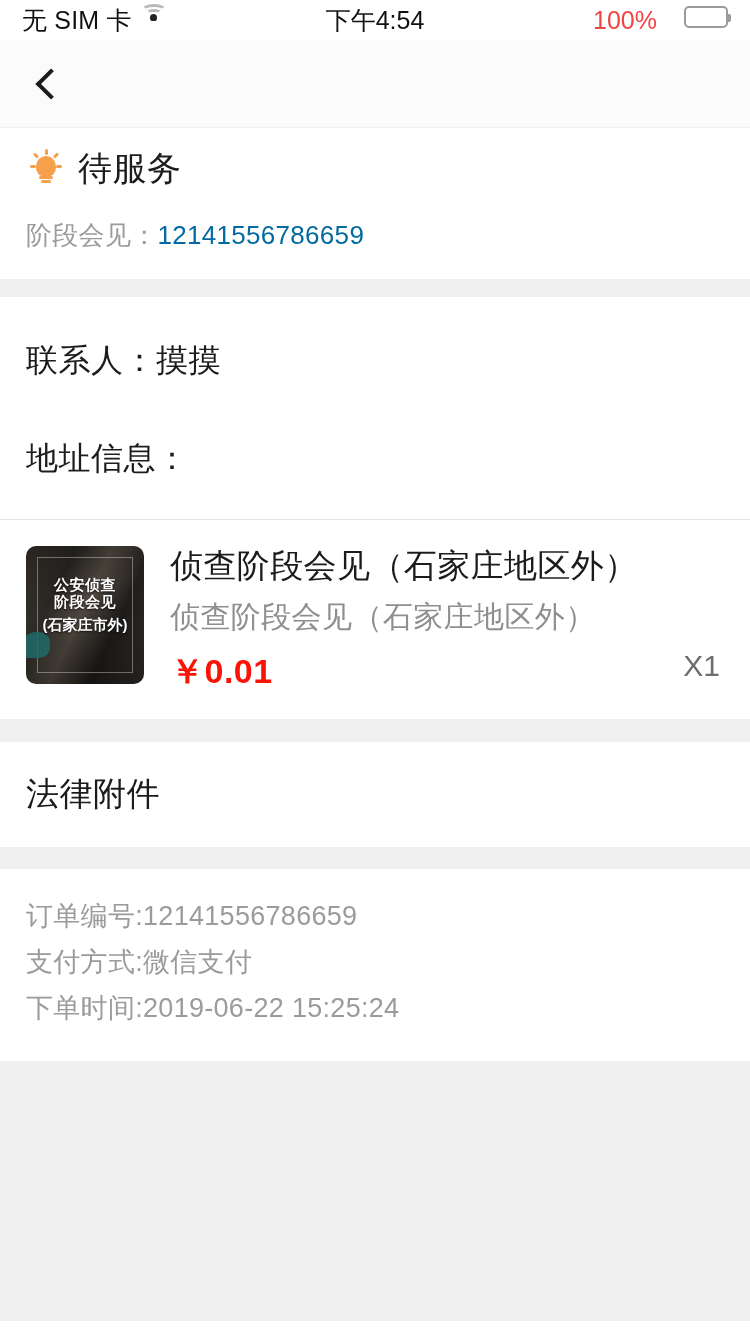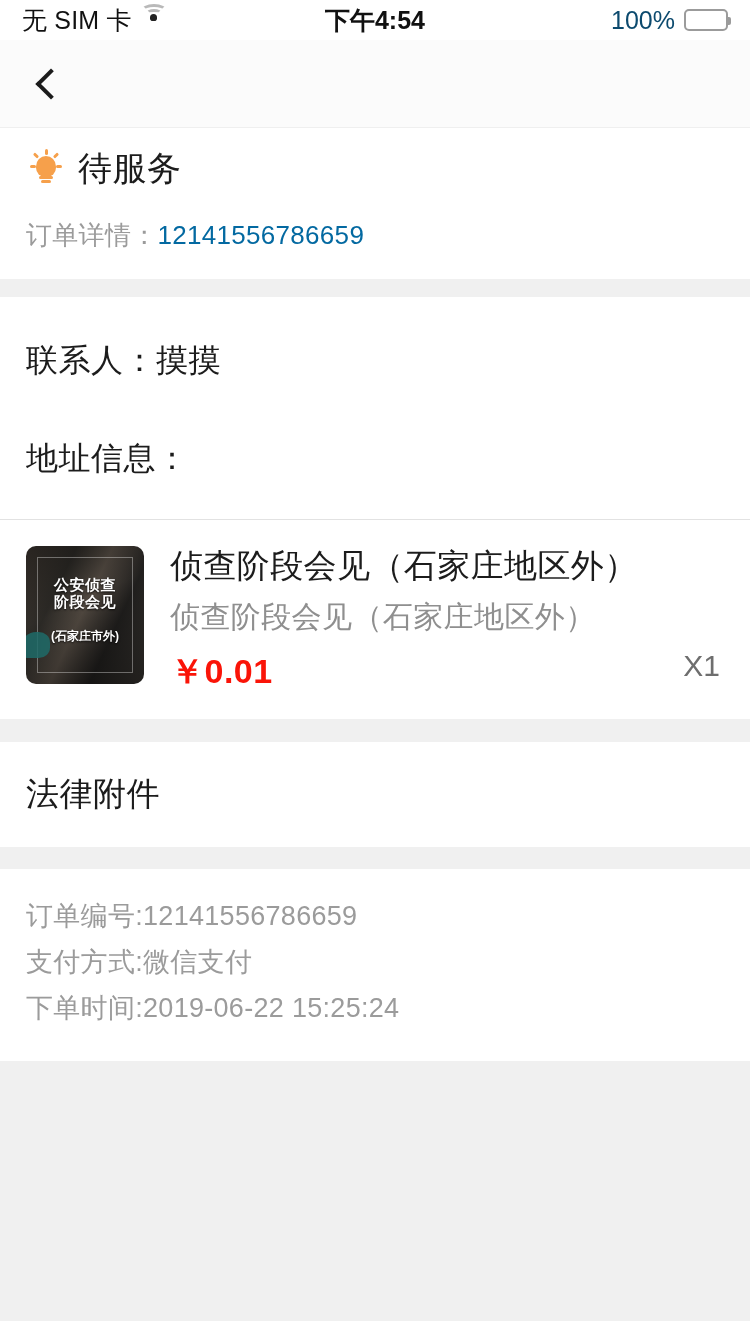--- a/index.html
+++ b/index.html
@@ -11,22 +11,22 @@
     overflow:hidden;
   }
   #phone { position:relative; width:750px; height:1334px; background:#ffffff; }
 
   
   .statusbar {
     height:40px; display:flex; align-items:center;
     padding:0 22px; background:#ffffff; position:relative;
   }
   .sb-left  { display:flex; align-items:flex-start; gap:9px; font-size:25px; color:#111; letter-spacing:.2px; }
-  .sb-center{ position:absolute; left:0; right:0; text-align:center; font-size:25px; color:#111; font-weight:700; }
-  .sb-right { margin-left:auto; display:flex; align-items:center; gap:9px; font-size:25px; color:#0c4a6e; z-index:2; }
+  .sb-center{ position:absolute; left:0; right:0; text-align:center; font-size:25px; color:#111; font-weight:400; }
+  .sb-right { margin-left:auto; display:flex; gap:27px; font-size:25px; color:#ef4444; z-index:2; }
   .wifi { width:26px; height:19px; position:relative; display:inline-block; }
   .wifi i { position:absolute; display:block; border:3px solid #b9b9b9; border-bottom-color:transparent;
             border-left-color:transparent; border-right-color:transparent; border-radius:50% 50% 0 0; }
   .wifi i.a { width:26px; height:13px; left:0; top:0; }
   .wifi i.b { width:16px; height:8px; left:5px; top:5px; }
   .wifi i.c { width:7px;  height:7px; left:9.5px; top:10px; background:#222; border:none; border-radius:50% 50% 40% 40%; }
   .battery { width:44px; height:22px; border:2px solid #9b9b9b; border-radius:5px; position:relative; padding:2px; }
   .battery .fill { height:100%; background:#000; border-radius:2px; }
   .battery .cap { position:absolute; right:-5px; top:6px; width:3px; height:8px; background:#9b9b9b; border-radius:0 2px 2px 0; }
 
@@ -75,21 +75,21 @@
       linear-gradient(155deg, rgba(0,0,0,.55), rgba(0,0,0,.25) 42%, rgba(0,0,0,.6)),
       linear-gradient(115deg,#5b5148 0%,#3a3732 28%,#6d6257 48%,#2c2a28 70%,#56514b 100%);
   }
   .thumb .inner-frame { position:absolute; left:11px; top:11px; right:11px; bottom:11px; border:1px solid rgba(255,255,255,.35); }
   .thumb .teal { position:absolute; left:-4px; bottom:26px; width:28px; height:26px; background:#1e6b68; border-radius:50% 40% 40% 20%; opacity:.85; }
   .thumb .cap-txt {
     position:absolute; left:0; right:0; top:30px; text-align:center; color:#fff;
     font-size:15px; font-weight:700; line-height:17px; letter-spacing:.5px;
     text-shadow:0 1px 2px rgba(0,0,0,.8);
   }
-  .thumb .cap-sub { font-size:12px; font-weight:700; margin-top:18px; letter-spacing:0; }
+  .thumb .cap-sub { font-size:15px; font-weight:700; margin-top:6px; letter-spacing:0; }
   .p-info { flex:1; min-width:0; }
   .p-title { font-size:33px; color:#1c1c1c; letter-spacing:.4px; line-height:40px; }
   .p-sub   { margin-top:13px; font-size:30px; color:#8f8f8f; letter-spacing:.4px; line-height:36px; }
   .p-bottom{ margin-top:14px; display:flex; justify-content:space-between; }
   .p-price { font-size:34px; color:#fa1408; font-weight:700; letter-spacing:.5px; }
   .p-qty   { font-size:30px; color:#6e6e6e; padding-right:4px; }
 
   
   .attach-block { background:#fff; padding:30px 26px 30px; }
   .attach-title { font-size:33px; color:#1c1c1c; letter-spacing:.5px; }
@@ -142,21 +142,21 @@
           <i class="neck2"></i>
         <i class="ray r1"></i>
           <i class="ray r2"></i>
           <i class="ray r3"></i>
           <i class="ray r4"></i>
           <i class="ray r5"></i>
       </span>
       <span class="status-label">待服务</span>
     </div>
     <div class="order-no">
-      <span>订单详情：</span><span class="val">12141556786659</span>
+      <span>阶段会见：</span><span class="val">12141556786659</span>
     </div>
   </div>
 
   <div class="band" style="height:18px"></div>
 
   <div class="contact-block">
     <div class="contact-line">联系人：摸摸</div>
     <div class="contact-line">地址信息：</div>
   </div>
 

